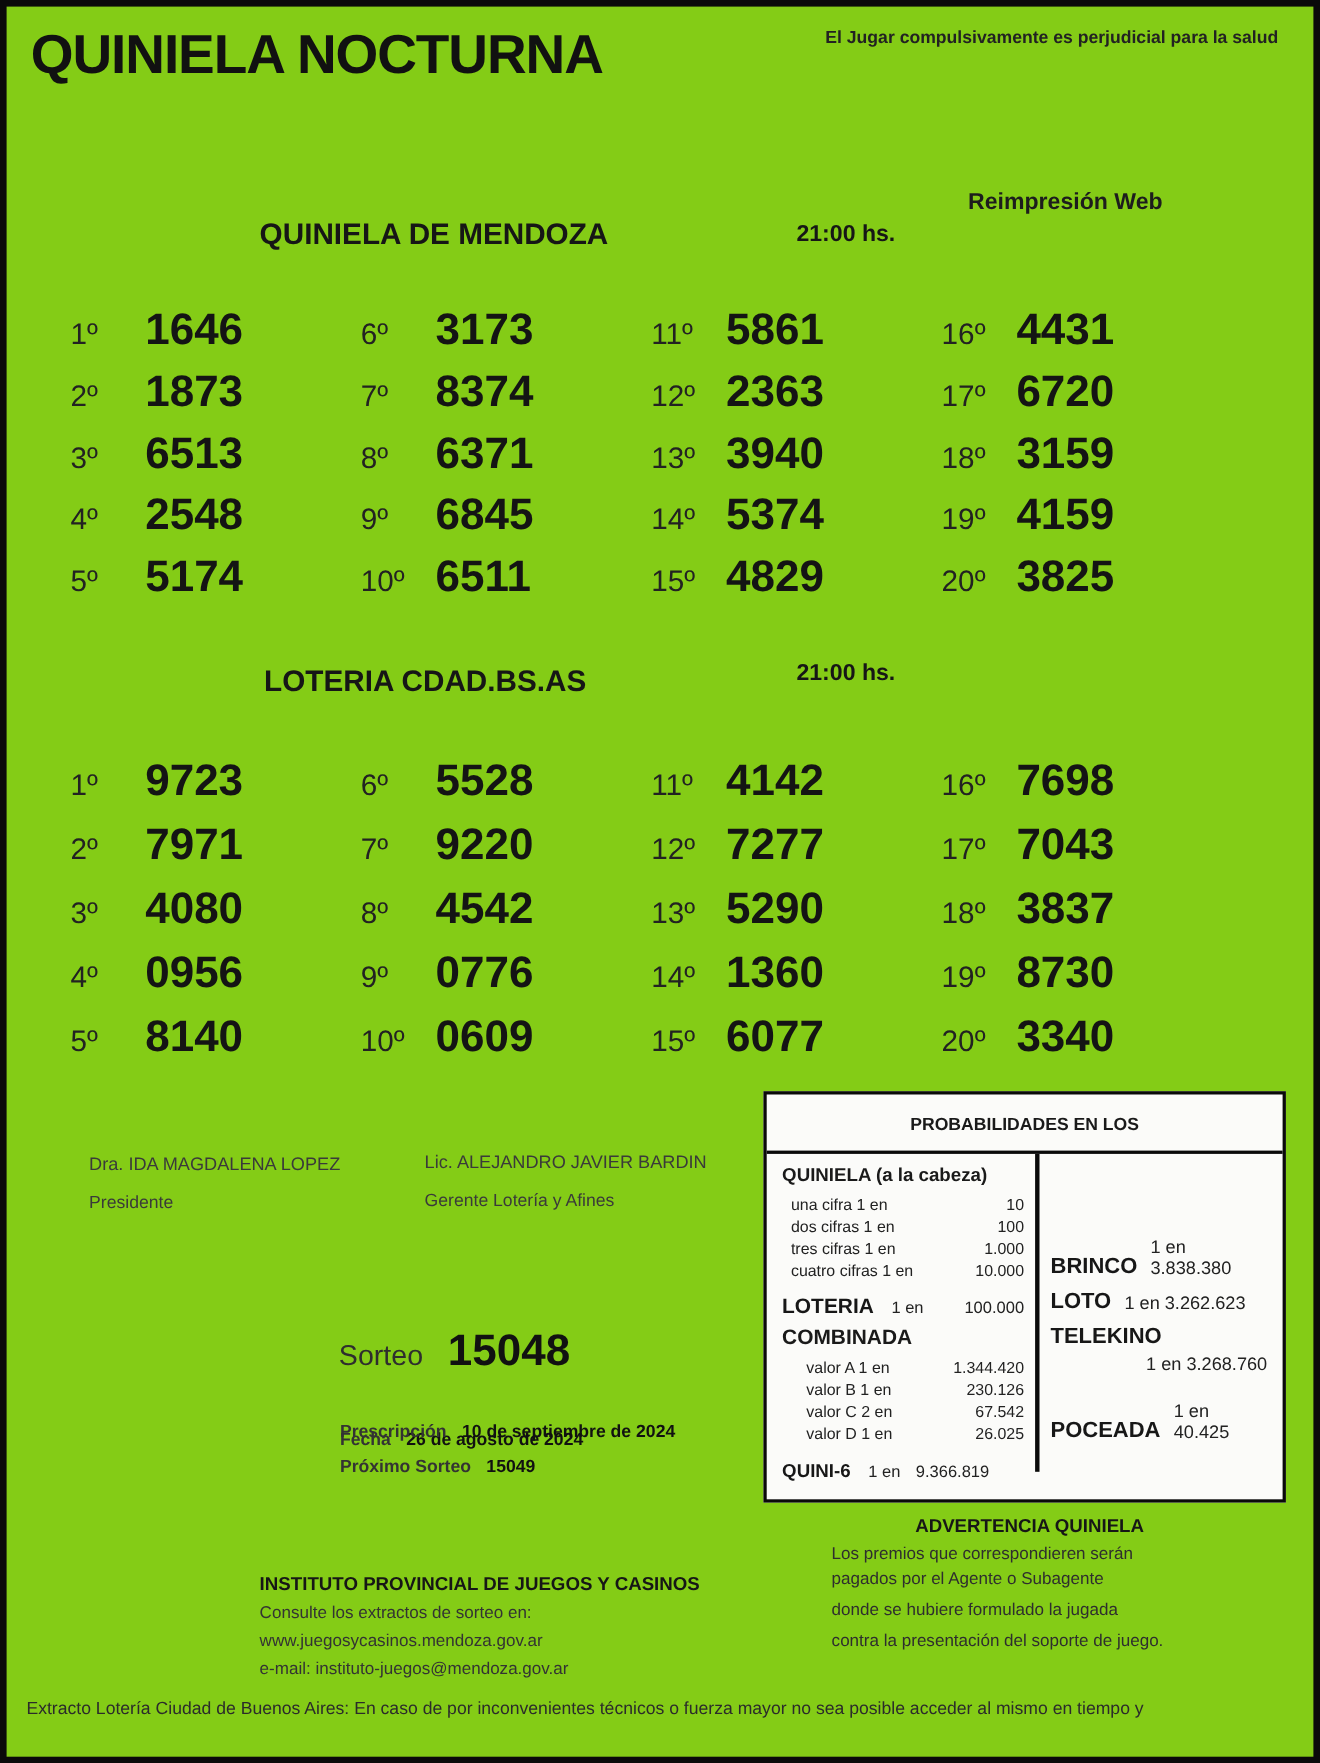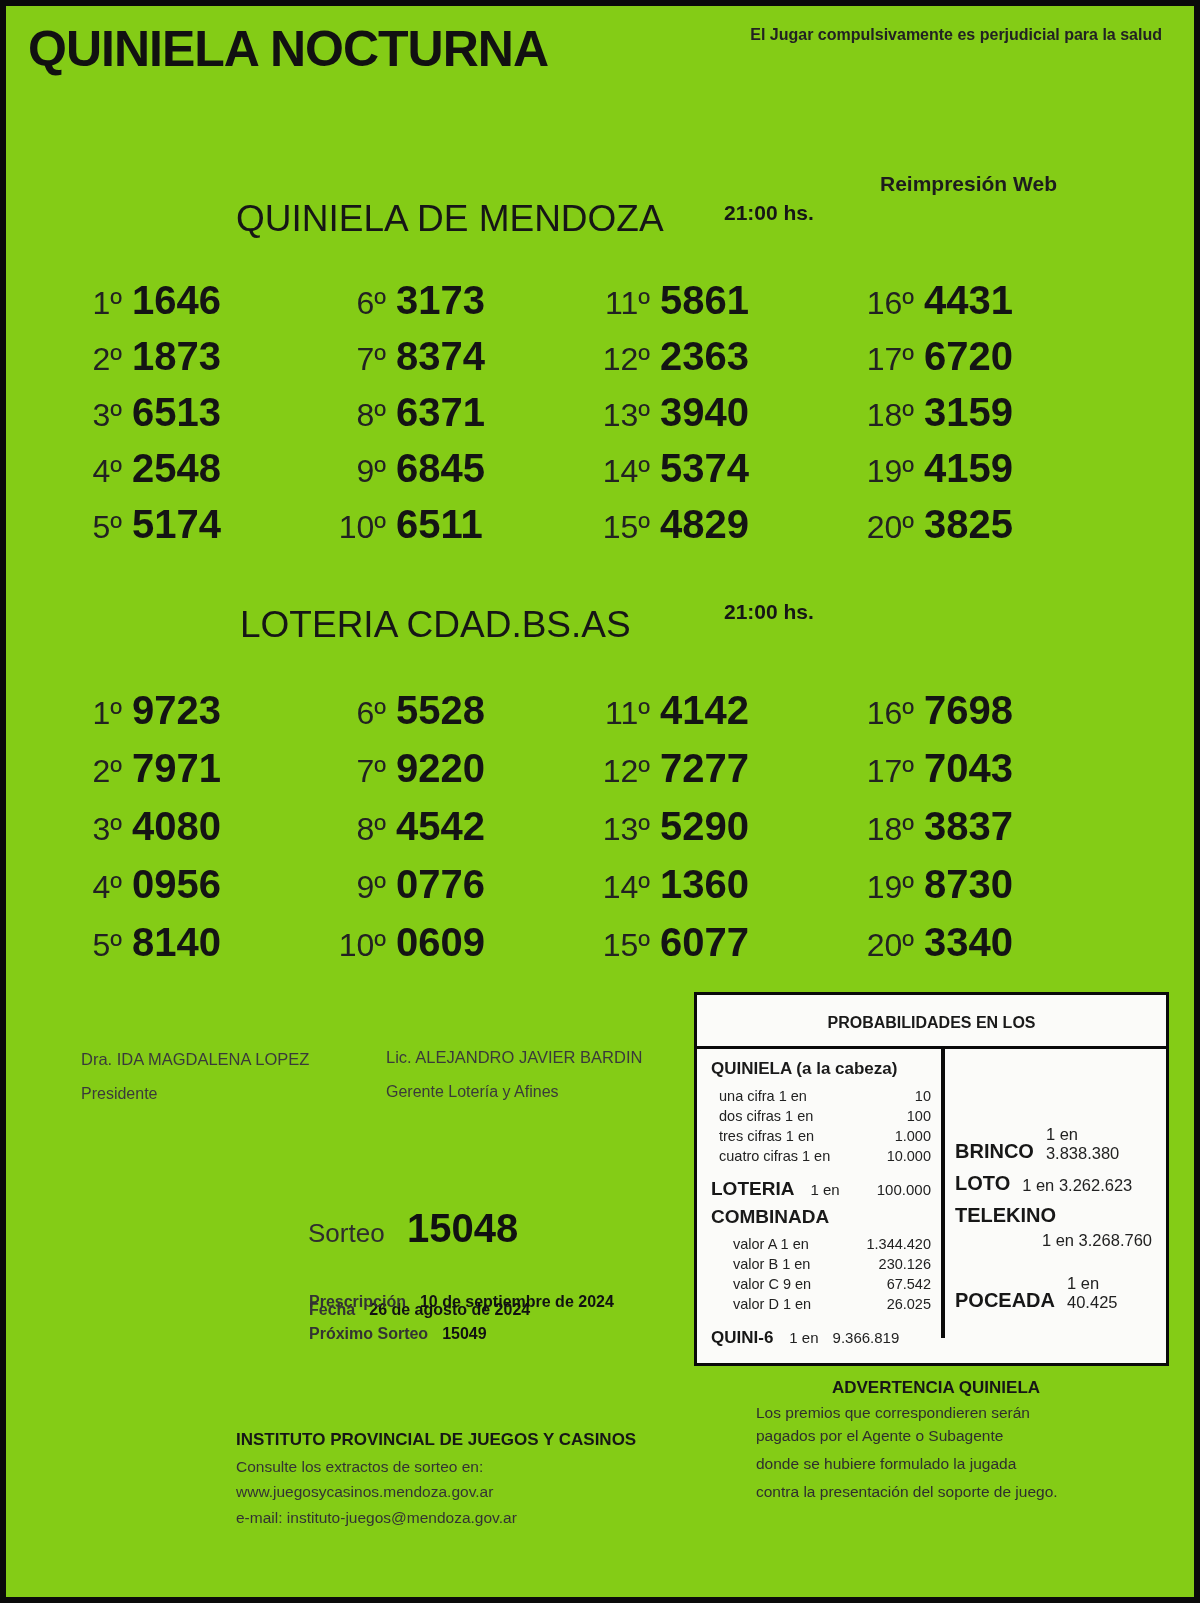--- a/index.html
+++ b/index.html
@@ -9,28 +9,28 @@
     background:#84cc16;
     font-family:"Liberation Sans","DejaVu Sans",sans-serif;
     color:#1b1b1b;
     box-sizing:border-box;
     border:6px solid #0a0a0a;
     overflow:hidden;
   }
   .abs{position:absolute;white-space:nowrap;}
   .doc-title{font-size:50px;font-weight:bold;letter-spacing:-1px;color:#111;}
   .warning{font-size:16px;font-weight:bold;color:#222;}
-  .section-title{font-size:37px;font-weight:normal;color:#161616;}
+  .section-title{font-size:27px;font-weight:bold;color:#161616;}
   .time{font-size:21px;font-weight:bold;color:#161616;}
   .reprint{font-size:21px;font-weight:bold;color:#1d1d1d;}
   .grid{position:absolute;display:grid;grid-auto-flow:column;grid-template-columns:repeat(4,264px);}
   .grid.mendoza{grid-template-rows:repeat(5,56px);}
   .grid.bsas{grid-template-rows:repeat(5,58px);}
   .cell{display:flex;align-items:baseline;}
-  .cell .pos{width:58px;text-align:right;font-size:32px;color:#222;flex:none;}
+  .cell .pos{width:58px;font-size:27px;color:#222;flex:none;}
   .cell .num{font-size:40px;font-weight:bold;margin-left:10px;color:#141414;letter-spacing:0px;}
   .sig-name{font-size:16.5px;color:#3a3a3a;}
   .sig-role{font-size:16px;color:#3a3a3a;}
   .sorteo-label{font-size:26px;color:#2e2e2e;}
   .sorteo-num{font-size:40px;font-weight:bold;color:#111;}
   .draw-row{font-size:16px;font-weight:bold;color:#333;}
   .draw-row .val{color:#111;margin-left:14px;}
   .prob-box{
     position:absolute;left:688px;top:986px;width:475px;height:374px;
     border:3px solid #0a0a0a;box-sizing:border-box;background:#fbfbf9;
@@ -275,21 +275,21 @@
         <div class="q-head" style="font-size:19px;margin-top:6px;margin-bottom:6px;">COMBINADA</div>
         <div class="p-row indent">
             <span class="lbl">valor A 1 en</span>
             <span class="v">1.344.420</span>
           </div>
         <div class="p-row indent">
             <span class="lbl">valor B 1 en</span>
             <span class="v">230.126</span>
           </div>
         <div class="p-row indent">
-            <span class="lbl">valor C 9 en</span>
+            <span class="lbl">valor C 2 en</span>
             <span class="v">67.542</span>
           </div>
         <div class="p-row indent">
             <span class="lbl">valor D 1 en</span>
             <span class="v">26.025</span>
           </div>
         <div class="p-game" style="margin-top:14px;">
             <span class="nm" style="font-size:17px;">QUINI-6</span>
             <span class="mid">1 en</span>
             <span class="v" style="text-align:left;margin-left:14px;">9.366.819</span>
@@ -334,14 +334,15 @@
   <div class="abs adv-line" style="left:750px;top:1398px;">Los premios que correspondieren serán</div>
   <div class="abs adv-line" style="left:750px;top:1421px;">pagados por el Agente o Subagente</div>
   <div class="abs adv-line" style="left:750px;top:1449px;">donde se hubiere formulado la jugada</div>
   <div class="abs adv-line" style="left:750px;top:1477px;">contra la presentación del soporte de juego.</div>
 
   <div class="abs inst-title" style="left:230px;top:1424px;">INSTITUTO PROVINCIAL DE JUEGOS Y CASINOS</div>
   <div class="abs inst-line" style="left:230px;top:1452px;">Consulte los extractos de sorteo en:</div>
   <div class="abs inst-line" style="left:230px;top:1477px;">www.juegosycasinos.mendoza.gov.ar</div>
   <div class="abs inst-line" style="left:230px;top:1503px;">e-mail:  instituto-juegos@mendoza.gov.ar</div>
 
+  <div class="abs footer-line" style="left:18px;top:1534px;">Extracto Lotería Ciudad de Buenos Aires: En caso de por inconvenientes técnicos o fuerza mayor no sea posible acceder al mismo en tiempo y</div>
 
 </div>
 
 </body></html>

